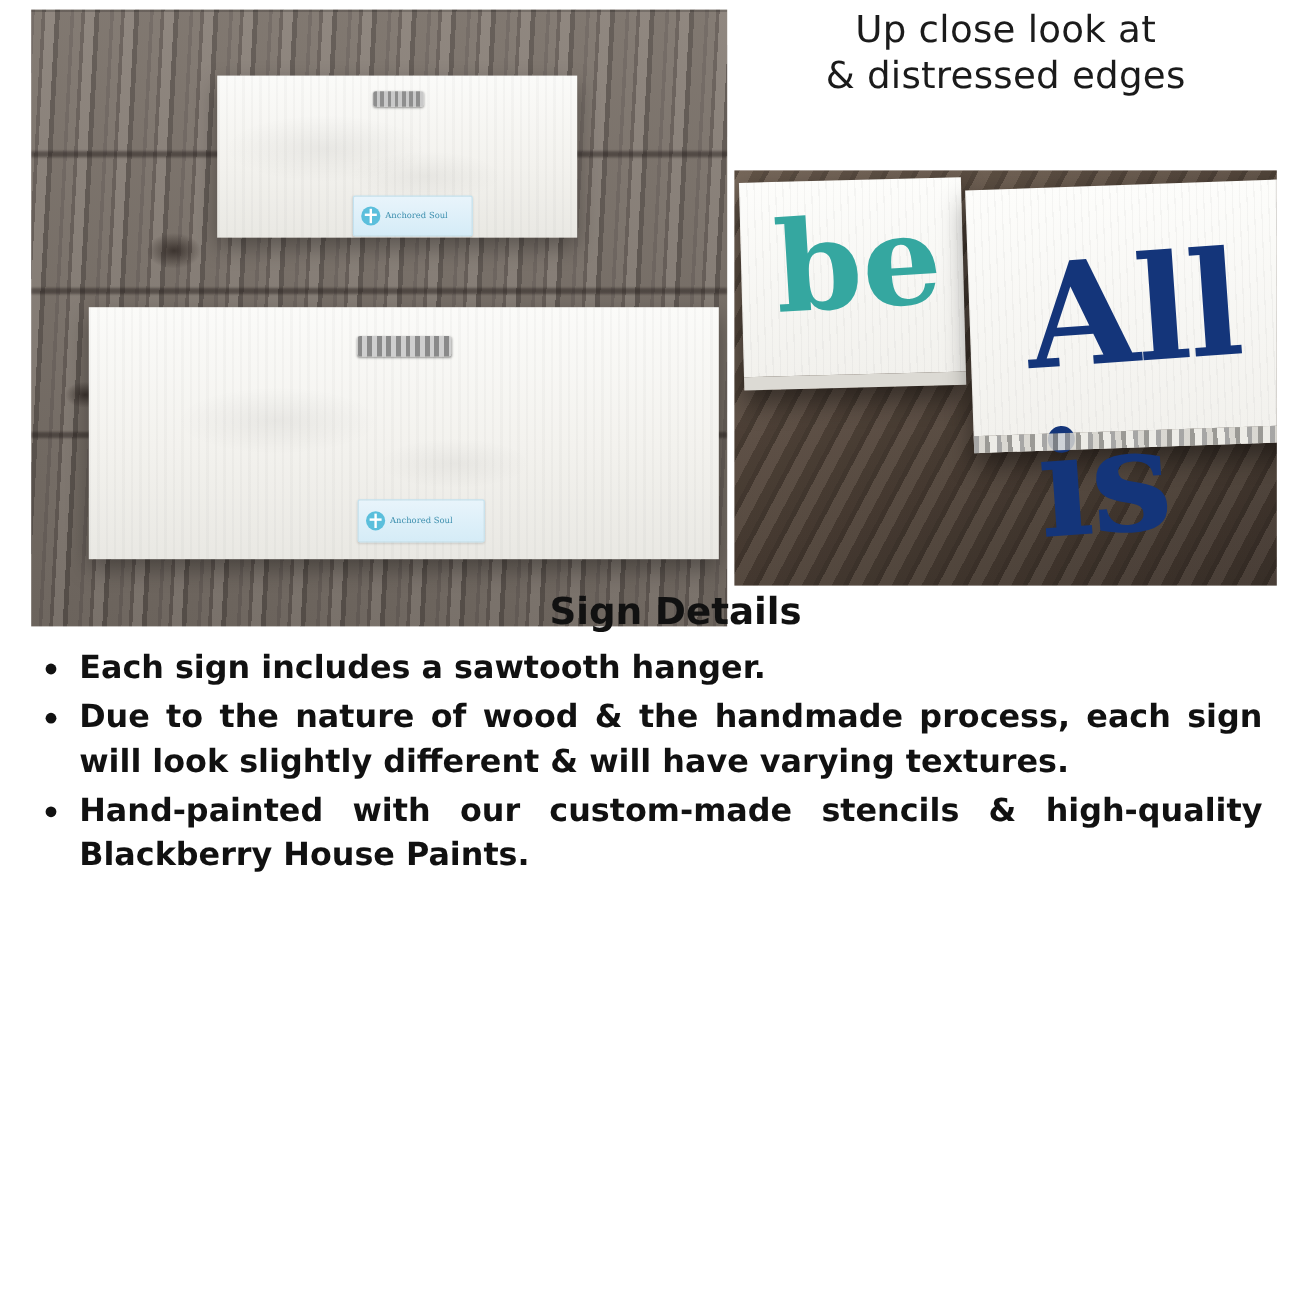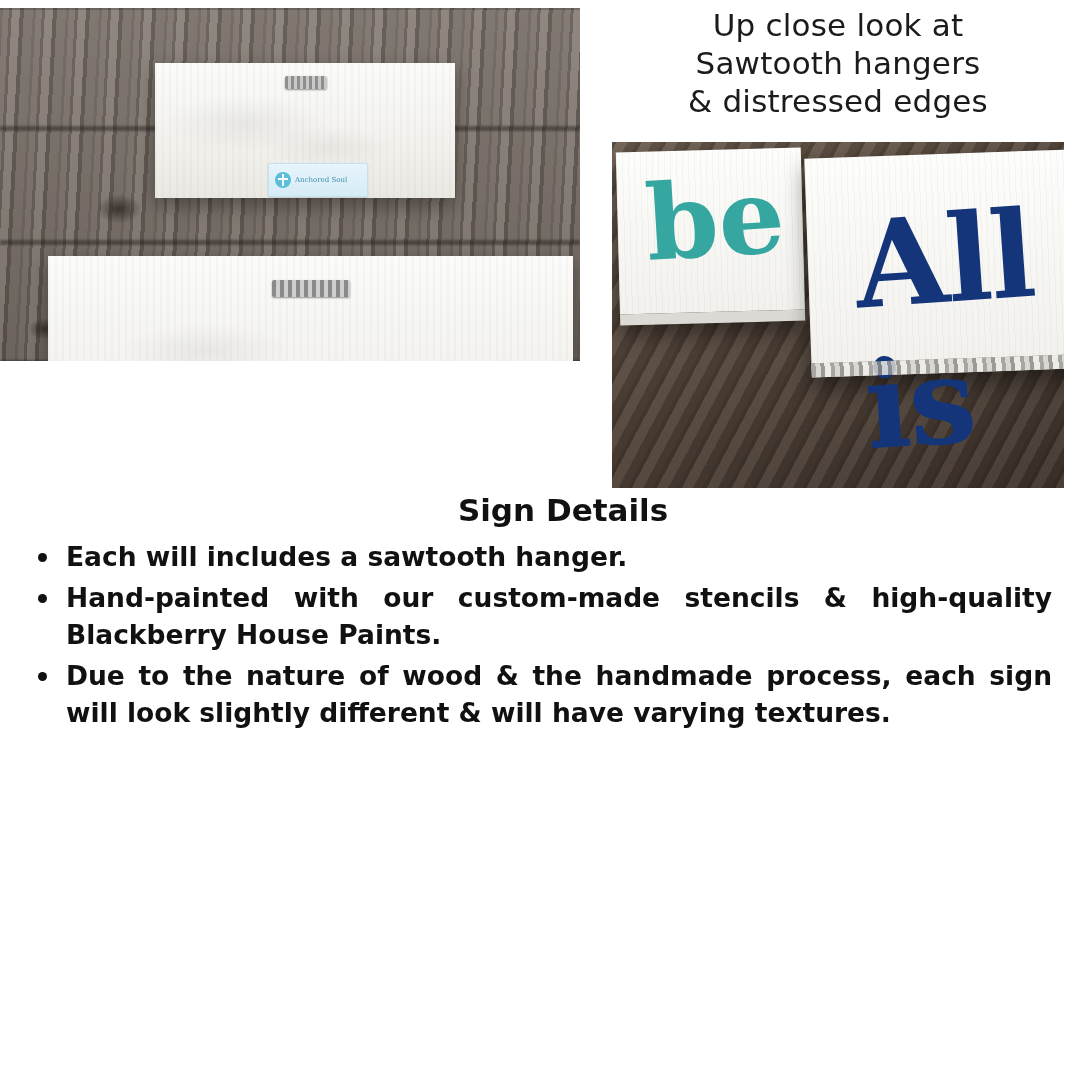--- a/index.html
+++ b/index.html
@@ -24,24 +24,24 @@
   
   .top-area {
     position: relative;
     width: 1080px;
     height: 488px;
   }
 
   
   .photo-left {
     position: absolute;
-    left: 0;
+    left: 26px;
     top: 8px;
     width: 580px;
-    height: 353px;
+    height: 514px;
     overflow: hidden;
     background:
       repeating-linear-gradient(
         93deg,
         #6f6660 0px, #6f6660 3px,
         #7e756d 3px, #7e756d 9px,
         #675e58 9px, #675e58 12px,
         #8a8179 12px, #8a8179 20px,
         #5f5751 20px, #5f5751 24px,
         #7a7169 24px, #7a7169 33px
@@ -321,21 +321,20 @@
       <div class="sawtooth large-hanger"></div>
       <div class="brand-label large-label">
         <span class="brand-mark"></span>
         <span class="brand-text">Anchored Soul</span>
       </div>
     </div>
 
     <div class="right-col">
       <div class="top-heading">
         <div>Up close look at</div>
-        <div>Sawtooth hangers</div>
         <div>&amp; distressed edges</div>
       </div>
 
       <div class="photo-right">
         <div class="woodbg"></div>
 
         <div class="board back-board">
           <div class="board-grain"></div>
           <div class="letter teal">be</div>
         </div>
@@ -346,19 +345,19 @@
           <div class="board-edge-distress"></div>
         </div>
       </div>
     </div>
 
   </div>
 
   <div class="details">
     <h2 class="details-title">Sign Details</h2>
     <ul class="bullets">
-      <li>Each will includes a sawtooth hanger.</li>
+      <li>Each sign includes a sawtooth hanger.</li>
+      <li>Due to the nature of wood &amp; the handmade process, each sign will look slightly different &amp; will have varying textures.</li>
       <li>Hand-painted with our custom-made stencils &amp; high-quality Blackberry House Paints.</li>
-      <li>Due to the nature of wood &amp; the handmade process, each sign will look slightly different &amp; will have varying textures.</li>
     </ul>
   </div>
 
 </div>
 
 </body></html>

